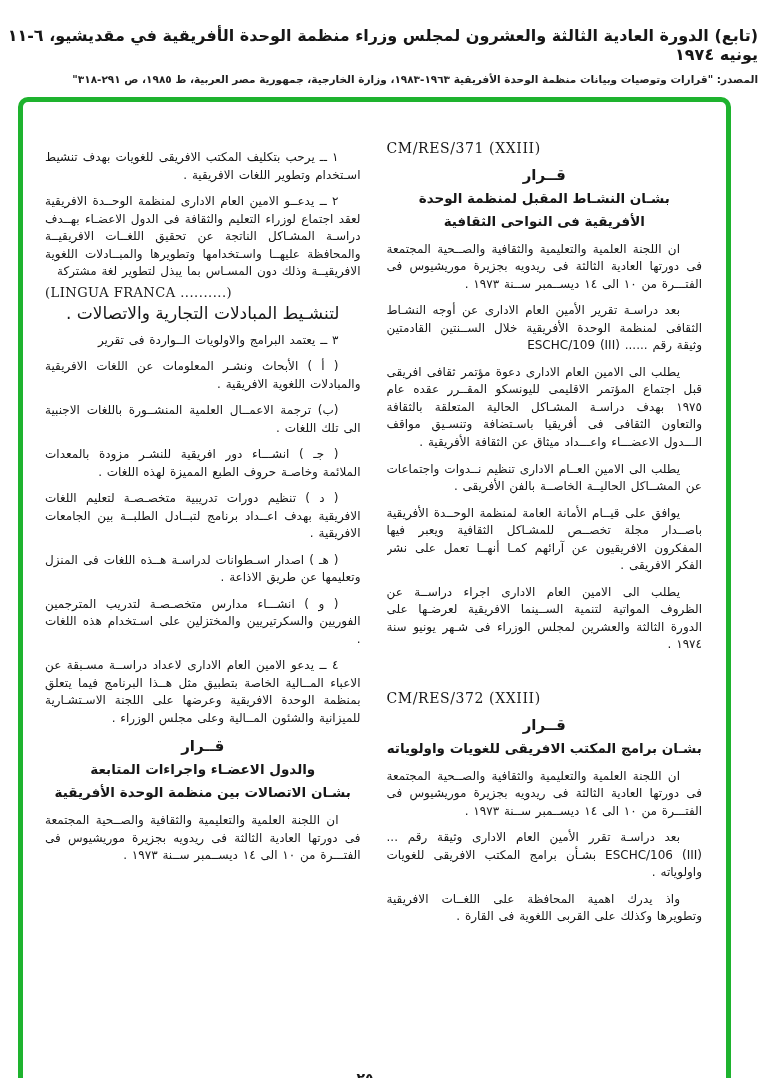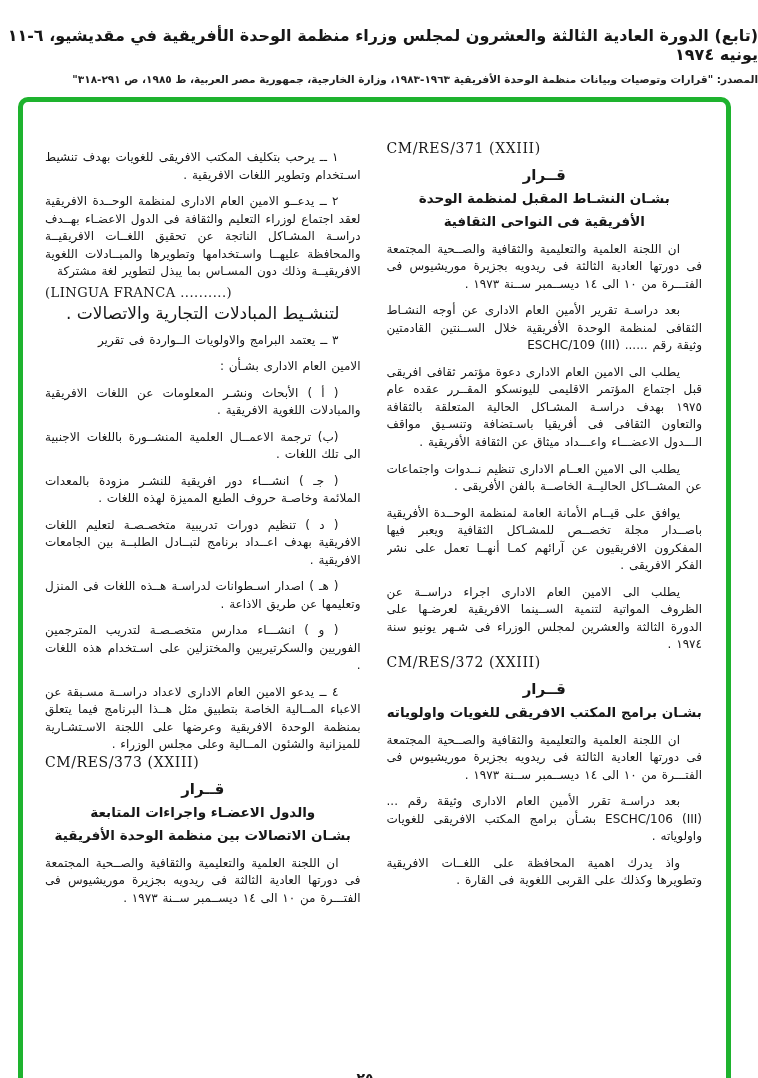--- a/index.html
+++ b/index.html
@@ -23,21 +23,21 @@
     padding:38px 24px 16px 22px;
     height:100%;
   }
   .col { width:calc(50% - 13px); overflow:hidden; direction:rtl; }
 
   .code {
     direction:ltr; text-align:left;
     font-family:"DejaVu Serif", serif; font-size:14px; letter-spacing:0.6px;
     margin:0 0 4px;
   }
-  .code.gap-top { }
+  .code.gap-top { margin-top:36px; }
   .title  { text-align:center; font-weight:bold; font-size:15px; margin:10px 0 4px; }
   .subtitle { text-align:center; font-weight:bold; font-size:13.5px; line-height:1.55; margin:2px 0; }
   .para {
     text-align:justify; text-align-last:auto;
     font-size:12px; line-height:1.46; text-indent:22px;
     margin-top:9px; word-spacing:1px;
   }
   .para.no-indent { text-indent:0; }
   .latin {
     direction:ltr; text-align:left;
@@ -82,29 +82,27 @@
         <div class="para">بعد دراسـة تقرر الأمين العام الادارى وثيقة رقم ... ESCHC/106 (III) بشـأن برامج المكتب الافريقى للغويات واولوياته .</div>
         <div class="para">واذ يدرك اهمية المحافظة على اللغــات الافريقية وتطويرها وكذلك على القربى اللغوية فى القارة .</div>
       </div>
 
       <div class="col">
         <div class="para">١ ــ يرحب بتكليف المكتب الافريقى للغويات بهدف تنشيط اسـتخدام وتطوير اللغات الافريقية .</div>
         <div class="para">٢ ــ يدعــو الامين العام الادارى لمنظمة الوحــدة الافريقية لعقد اجتماع لوزراء التعليم والثقافة فى الدول الاعضـاء بهــدف دراسـة المشـاكل الناتجة عن تحقيق اللغــات الافريقيــة والمحافظة عليهــا واسـتخدامها وتطويرها والمبــادلات اللغوية الافريقيــة وذلك دون المسـاس بما يبذل لتطوير لغة مشتركة</div>
         <div class="latin">(LINGUA FRANCA ..........)</div>
         <div class="centerline">لتنشـيط المبادلات التجارية والاتصالات .</div>
         <div class="para">٣ ــ يعتمد البرامج والاولويات الــواردة فى تقرير</div>
-        <div class="para no-indent">الامين العام الادارى بشـأن :</div>
         <div class="para">( أ ) الأبحاث ونشـر المعلومات عن اللغات الافريقية والمبادلات اللغوية الافريقية .</div>
         <div class="para">(ب) ترجمة الاعمــال العلمية المنشــورة باللغات الاجنبية الى تلك اللغات .</div>
         <div class="para">( جـ ) انشـــاء دور افريقية للنشـر مزودة بالمعدات الملائمة وخاصـة حروف الطبع المميزة لهذه اللغات .</div>
         <div class="para">( د ) تنظيم دورات تدريبية متخصـصـة لتعليم اللغات الافريقية بهدف اعــداد برنامج لتبــادل الطلبــة بين الجامعات الافريقية .</div>
         <div class="para">( هـ ) اصدار اسـطوانات لدراسـة هــذه اللغات فى المنزل وتعليمها عن طريق الاذاعة .</div>
         <div class="para">( و ) انشـــاء مدارس متخصـصـة لتدريب المترجمين الفوريين والسكرتيريين والمختزلين على اسـتخدام هذه اللغات .</div>
         <div class="para">٤ ــ يدعو الامين العام الادارى لاعداد دراســة مسـبقة عن الاعباء المــالية الخاصة بتطبيق مثل هــذا البرنامج فيما يتعلق بمنظمة الوحدة الافريقية وعرضها على اللجنة الاسـتشـارية للميزانية والشئون المــالية وعلى مجلس الوزراء .</div>
-        <div class="code gap-top">CM/RES/373 (XXIII)</div>
         <div class="title">قــرار</div>
         <div class="subtitle">والدول الاعضـاء واجراءات المتابعة</div>
         <div class="subtitle">بشـان الاتصالات بين منظمة الوحدة الأفريقية</div>
         <div class="para">ان اللجنة العلمية والتعليمية والثقافية والصــحية المجتمعة فى دورتها العادية الثالثة فى ريدويه بجزيرة موريشيوس فى الفتـــرة من ١٠ الى ١٤ ديســمبر ســنة ١٩٧٣ .</div>
       </div>
 
     </div>
   </div>
 
   <div class="pageno">٢٥</div>

